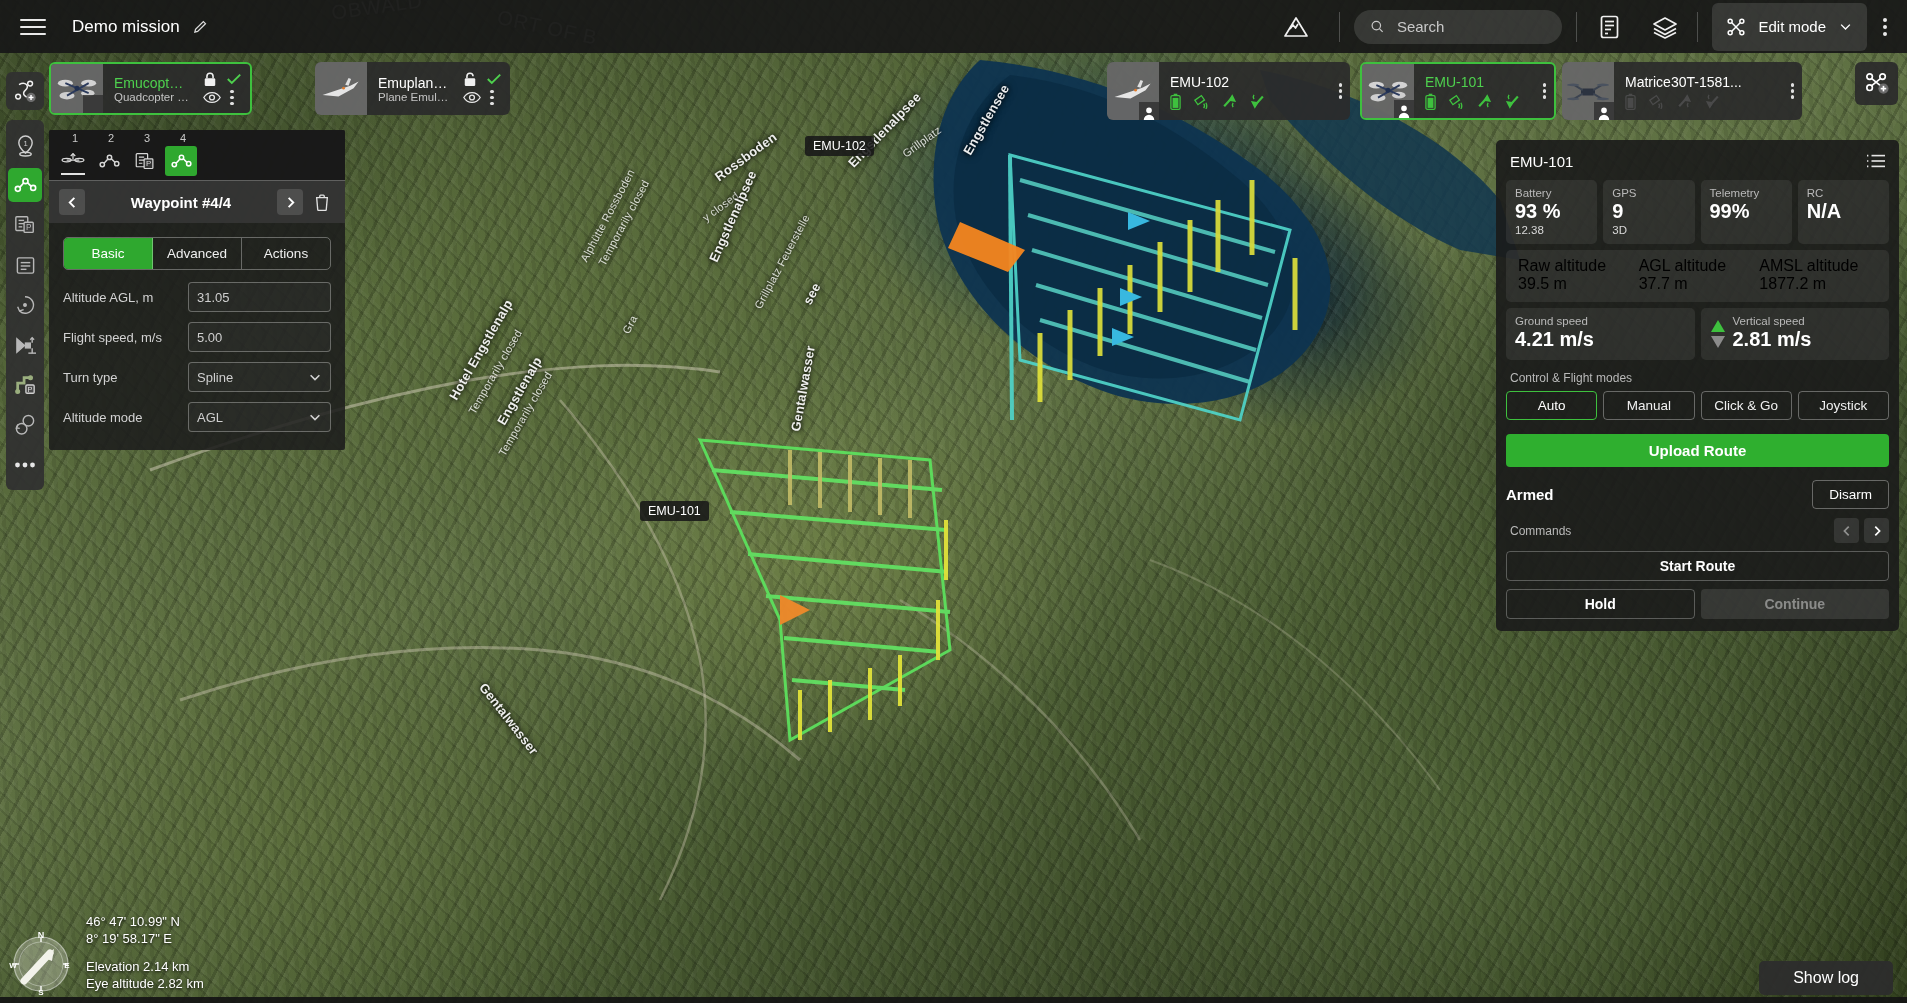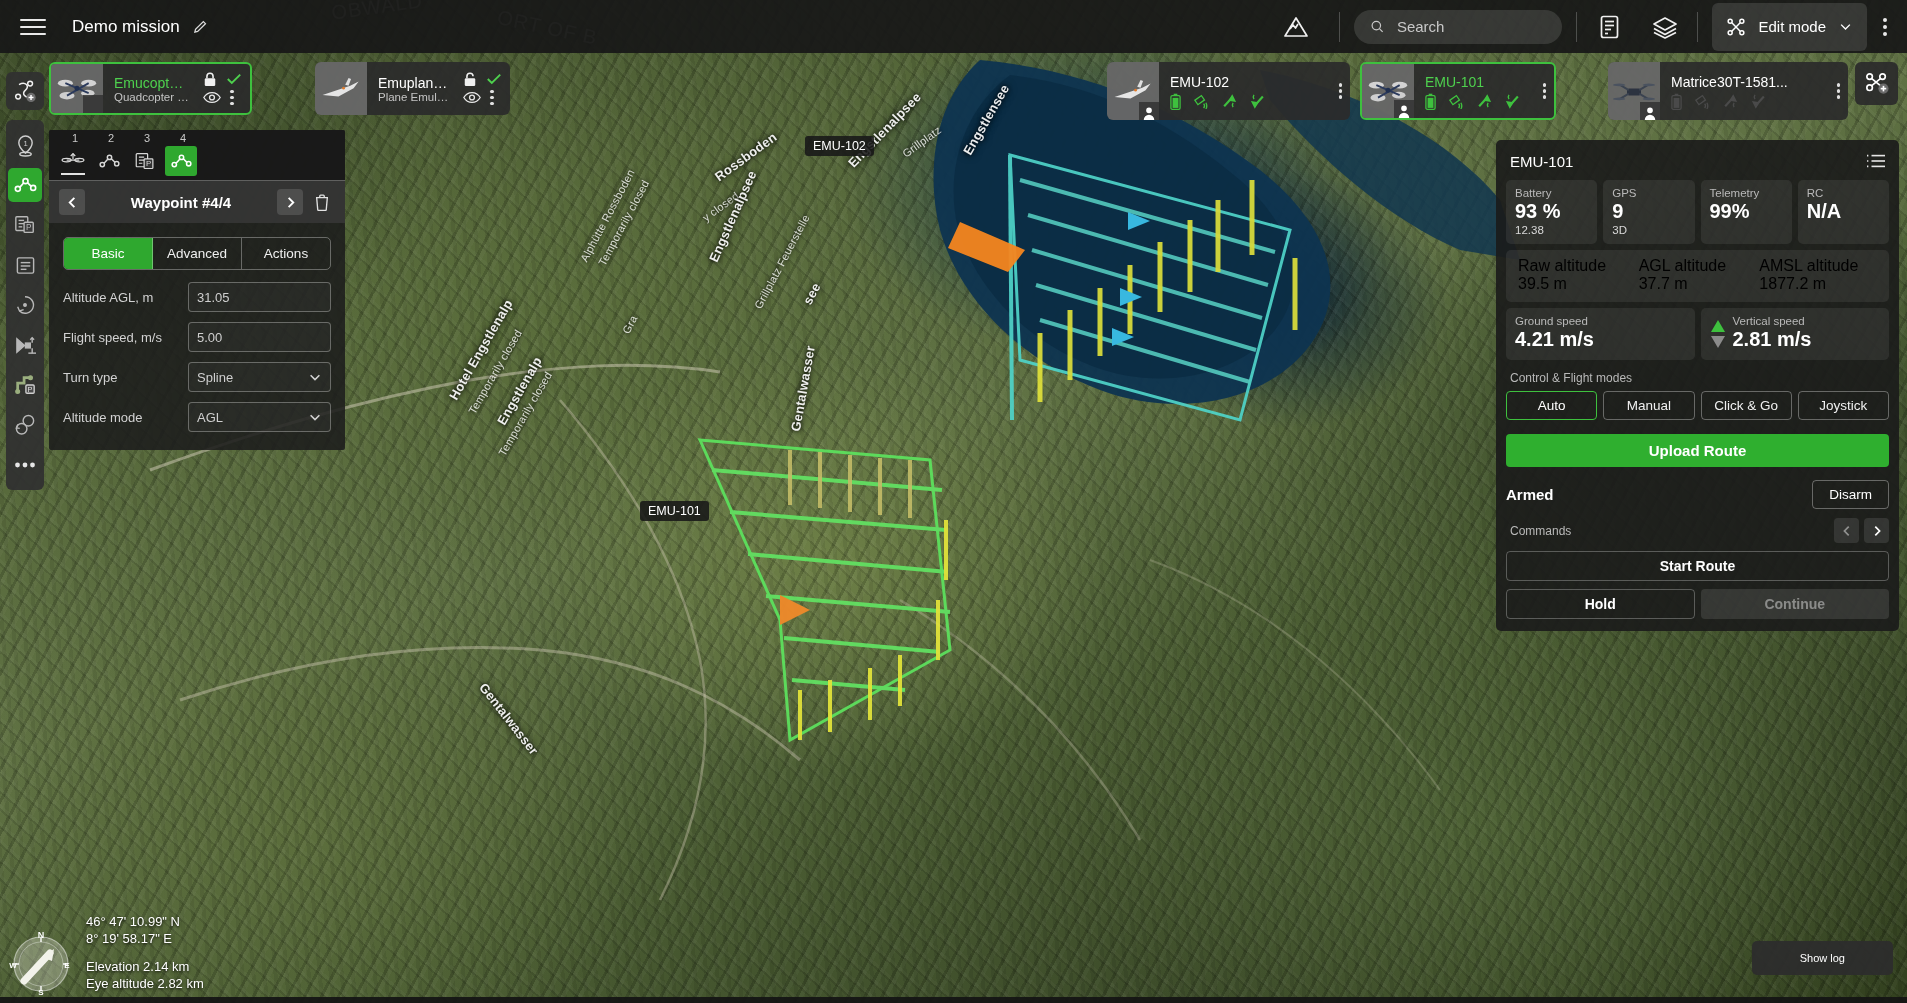--- a/index.html
+++ b/index.html
@@ -239,24 +239,24 @@
   }
 
   
   #compass-wrap { position: absolute; left: 8px; bottom: 6px; z-index: 35; display: flex; align-items: flex-end; gap: 12px; }
   #compass { width: 66px; height: 66px; position: relative; }
   #map-coords { color: #fff; font-size: 13px; text-shadow: 0 1px 3px rgba(0,0,0,.95); line-height: 1.35; padding-bottom: 4px; }
   #map-coords .gap { height: 10px; }
   #bottom-strip { position: absolute; left: 0; bottom: 0; width: 1907px; height: 6px; background: rgba(20,20,20,.92); z-index: 34; }
 
   #show-log {
-    position: absolute; right: 14px; bottom: 28px; z-index: 36;
-    height: 34px; padding: 0 48px; border-radius: 5px; background: rgba(45,45,45,.94);
+    position: absolute; right: 14px; bottom: 8px; z-index: 36;
+    height: 34px; padding: 0 34px; border-radius: 5px; background: rgba(45,45,45,.94);
     display: flex; align-items: center; justify-content: center;
-    color: #fff; font-size: 11px; cursor: pointer;
+    color: #fff; font-size: 16px; cursor: pointer;
   }
 
   
   #routes { position: absolute; inset: 0; z-index: 20; pointer-events: none; }
 </style>
 </head>
 <body>
 
 <div id="app">
 
@@ -601,21 +601,21 @@
         </svg>
       </div>
     </div>
     <span class="kebab">
         <i></i>
         <i></i>
         <i></i>
       </span>
   </div>
 
-  <div class="card" style="left:1608px;width:240px;height:58px">
+  <div class="card" style="left:1562px;width:240px;height:58px">
     <div class="thumb">
       <svg width="44" height="28" viewBox="0 0 50 32">
         <rect x="17" y="13" width="16" height="8" rx="2.5" fill="#2c3340"></rect>
         <line x1="9" y1="9" x2="19" y2="15" stroke="#3b4350" stroke-width="2"></line>
         <line x1="41" y1="9" x2="31" y2="15" stroke="#3b4350" stroke-width="2"></line>
         <line x1="9" y1="25" x2="19" y2="19" stroke="#3b4350" stroke-width="2"></line>
         <line x1="41" y1="25" x2="31" y2="19" stroke="#3b4350" stroke-width="2"></line>
         <ellipse cx="8" cy="9" rx="7" ry="1.6" fill="#4a525f"></ellipse>
           <ellipse cx="42" cy="9" rx="7" ry="1.6" fill="#4a525f"></ellipse>
         <ellipse cx="8" cy="25" rx="7" ry="1.6" fill="#4a525f"></ellipse>

